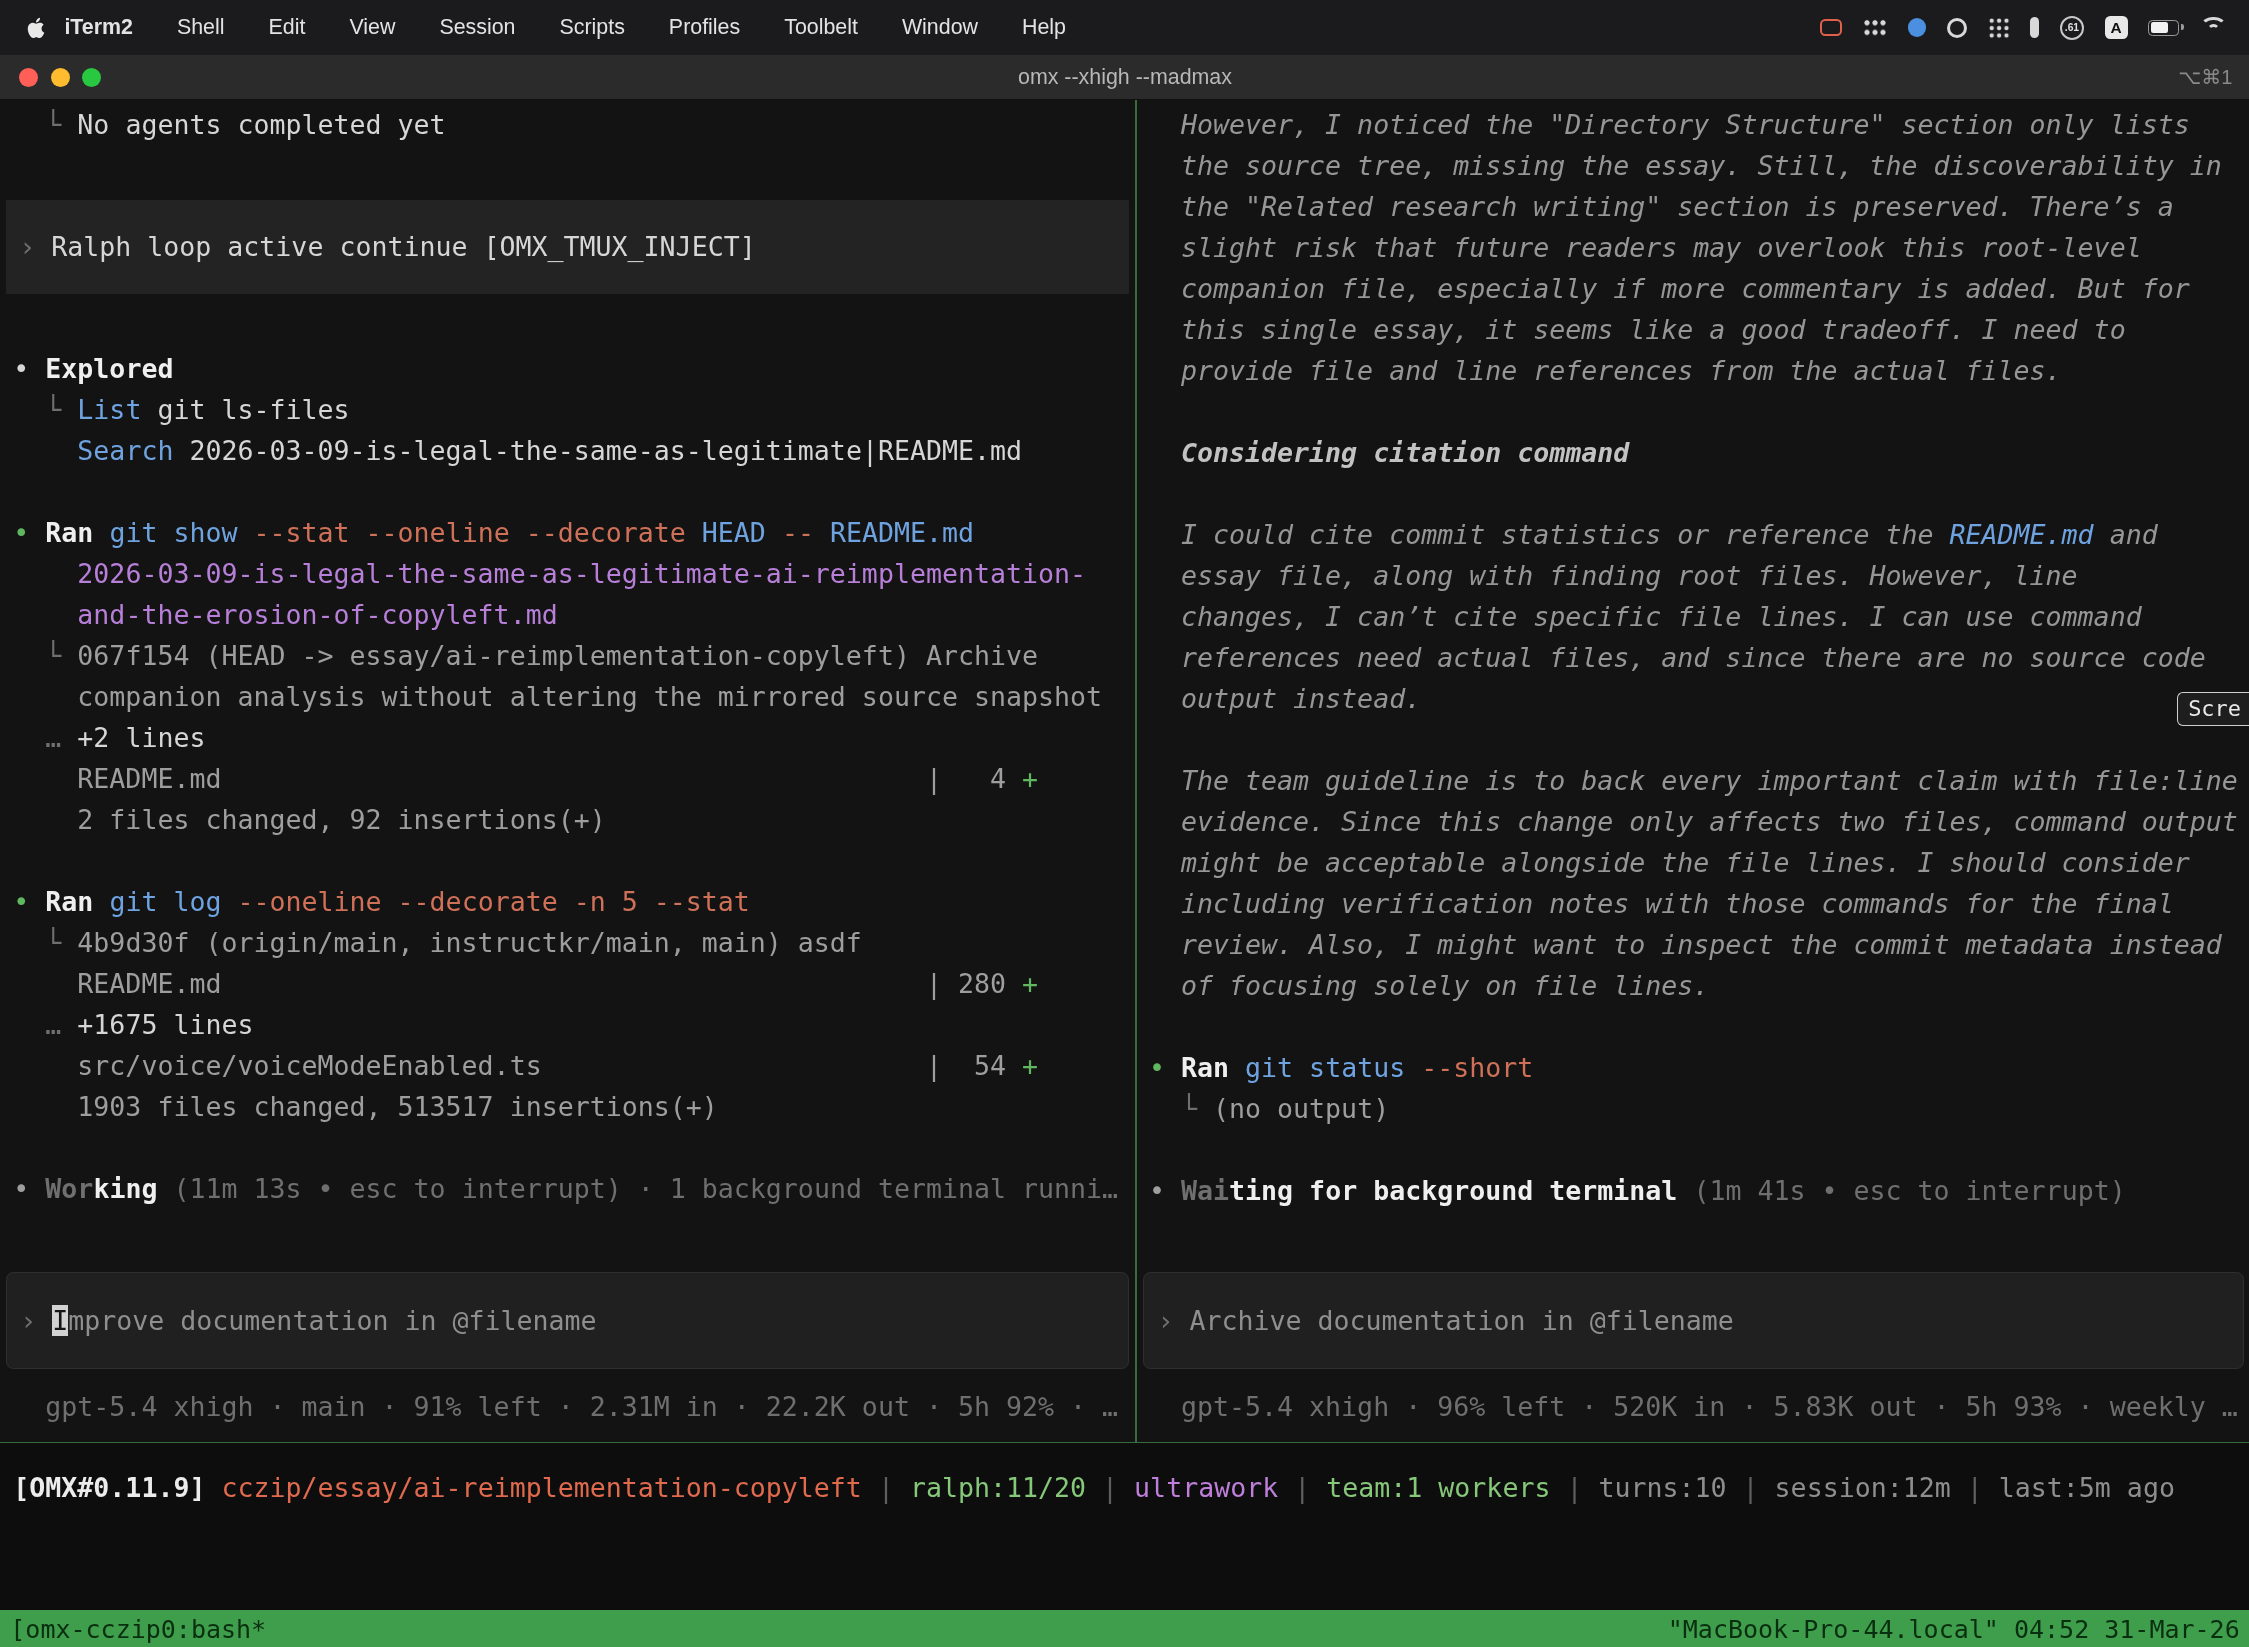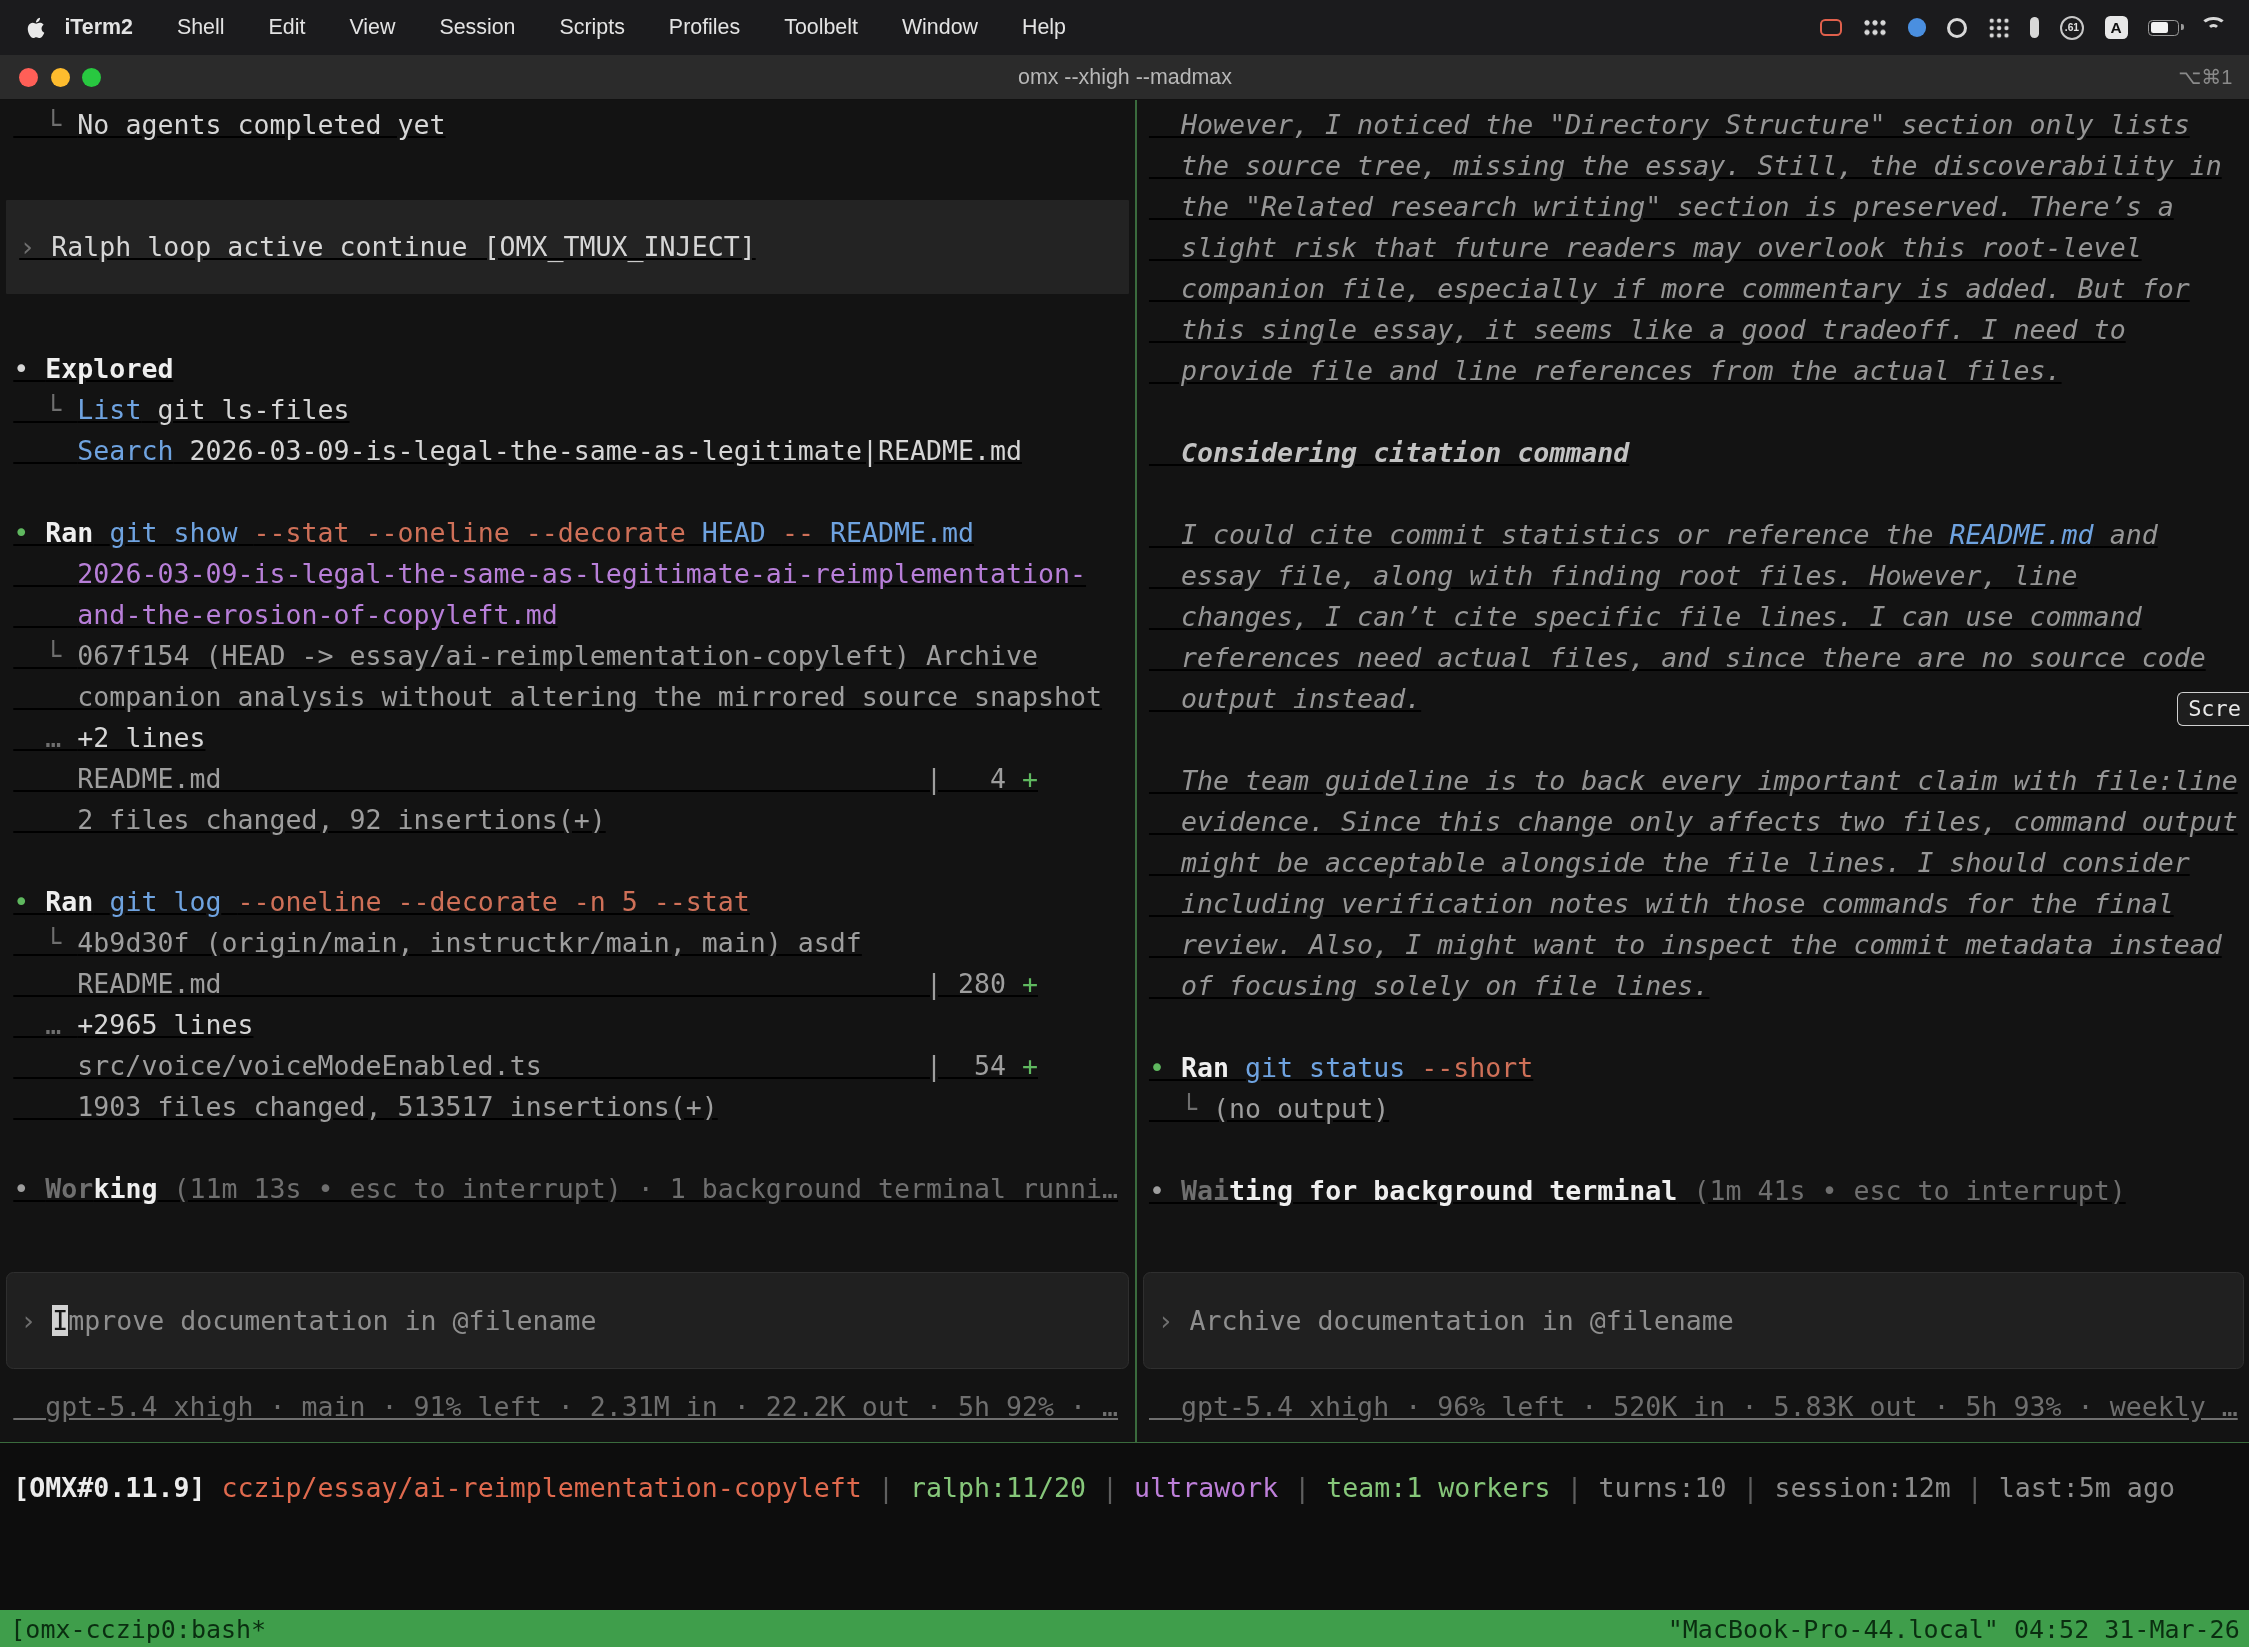--- a/index.html
+++ b/index.html
@@ -45,21 +45,21 @@
 
   
   .terminal{display:flex;flex-direction:column;height:1548px;background:#131313;}
   .panes{flex:1;display:flex;border-bottom:1.5px solid #3a6b3d;min-height:0;}
   .pane{display:flex;flex-direction:column;overflow:hidden;font-size:26.6px;line-height:41px;padding-top:4.4px;box-sizing:border-box;}
   .pane-left{width:1135px;}
   .pane-divider{width:2.2px;background:#3a6b3d;}
   .pane-right{flex:1;}
   .pane-left .t-line{padding-left:13.3px;}
   .pane-right .t-line{padding-left:11.8px;}
-  .t-line{white-space:pre;height:41px;overflow:hidden;text-decoration:underline;}
+  .t-line{white-space:pre;height:41px;overflow:hidden;}
   .t-box{background:#232323;border-radius:1px;margin:13.3px 5.9px;padding:26.6px 7.4px;}
   .t-box .t-line{padding-left:5.9px;}
   .input-box{background:#202020;border:0.7px solid #2f2f2f;border-radius:7.4px;margin:auto 5.9px 17.7px 5.9px;
              padding:26.6px 13.3px;white-space:pre;height:41px;overflow:hidden;}
   .status-line{margin-bottom:14.8px;}
 
   
   .c-fg{color:#d6d6d6;} .c-gray{color:#9e9e9e;} .c-dim{color:#6f6f6f;}
   .c-boldfg{color:#efefef;font-weight:700;} .c-dimbold{color:#6f6f6f;font-weight:700;}
   .c-blue{color:#6fa3e0;} .c-red{color:#cf7058;} .c-magenta{color:#b87fd9;} .c-green{color:#5fb85f;}
@@ -152,21 +152,21 @@
             <div class="t-line"><span class="c-fg">    </span><span class="c-magenta">and-the-erosion-of-copyleft.md</span></div>
             <div class="t-line"><span class="c-dim">  └ </span><span class="c-gray">067f154 (HEAD -&gt; essay/ai-reimplementation-copyleft) Archive</span></div>
             <div class="t-line"><span class="c-gray">    companion analysis without altering the mirrored source snapshot</span></div>
             <div class="t-line"><span class="c-dim">  … </span><span class="c-fg">+2 lines</span></div>
             <div class="t-line"><span class="c-gray">    README.md                                            |   4 </span><span class="c-green">+</span></div>
             <div class="t-line"><span class="c-gray">    2 files changed, 92 insertions(+)</span></div>
             <div class="t-line"></div>
             <div class="t-line"><span class="c-green">• </span><span class="c-boldfg">Ran</span><span class="c-fg"> </span><span class="c-blue">git log</span><span class="c-fg"> </span><span class="c-red">--oneline --decorate -n 5 --stat</span></div>
             <div class="t-line"><span class="c-dim">  └ </span><span class="c-gray">4b9d30f (origin/main, instructkr/main, main) asdf</span></div>
             <div class="t-line"><span class="c-gray">    README.md                                            | 280 </span><span class="c-green">+</span></div>
-            <div class="t-line"><span class="c-dim">  … </span><span class="c-fg">+2965 lines</span></div>
+            <div class="t-line"><span class="c-dim">  … </span><span class="c-fg">+1675 lines</span></div>
             <div class="t-line"><span class="c-gray">    src/voice/voiceModeEnabled.ts                        |  54 </span><span class="c-green">+</span></div>
             <div class="t-line"><span class="c-gray">    1903 files changed, 513517 insertions(+)</span></div>
             <div class="t-line"></div>
             <div class="t-line"><span class="c-gray">• </span><span class="c-dimbold">Wor</span><span class="c-boldfg">king</span><span class="c-dim"> (11m 13s • esc to interrupt)</span><span class="c-dim"> · 1 background terminal runni…</span></div>
           </div>
         <div class="input-box"><span class="c-dim">› </span><span class="c-cursor">I</span><span class="c-inputtext">mprove documentation in @filename</span></div>
         <div class="t-line c-dim status-line">  gpt-5.4 xhigh · main · 91% left · 2.31M in · 22.2K out · 5h 92% · …</div>
       </div>
 
       <div class="pane-divider"></div>

